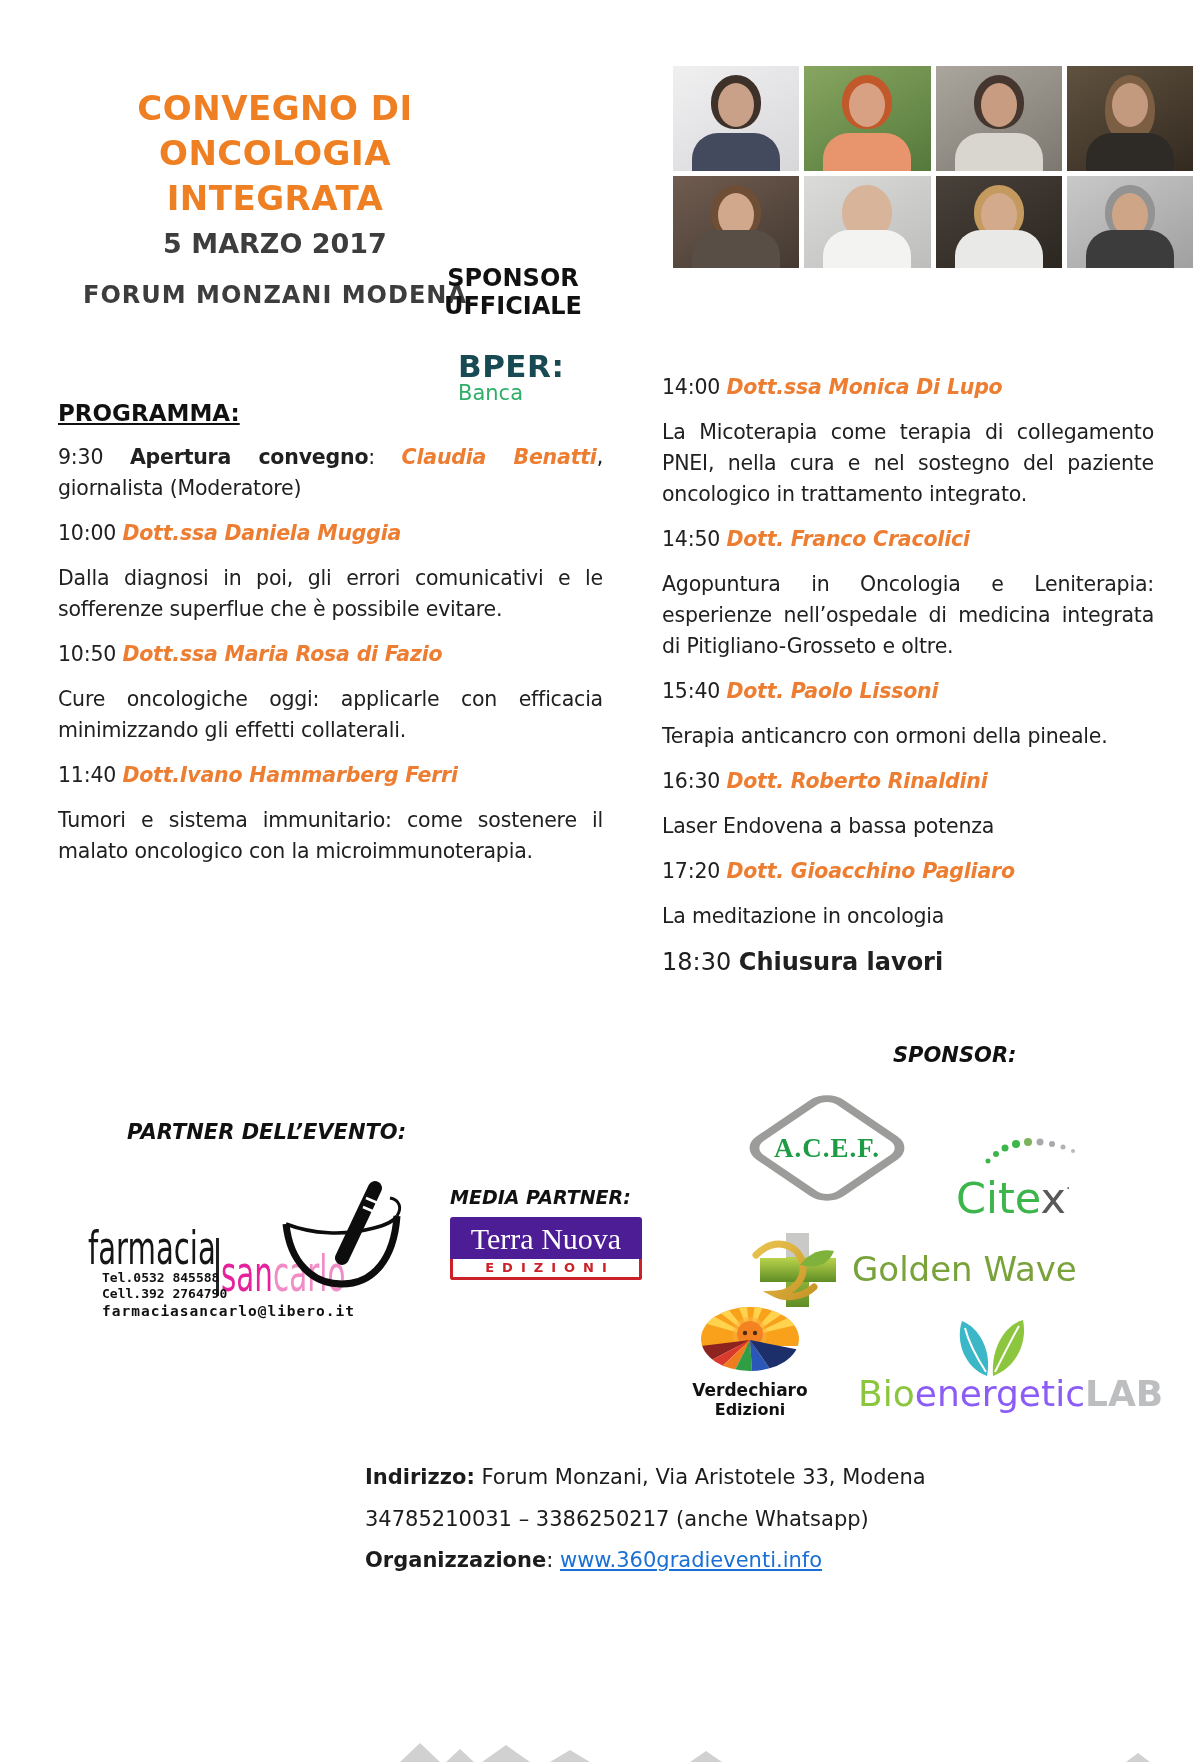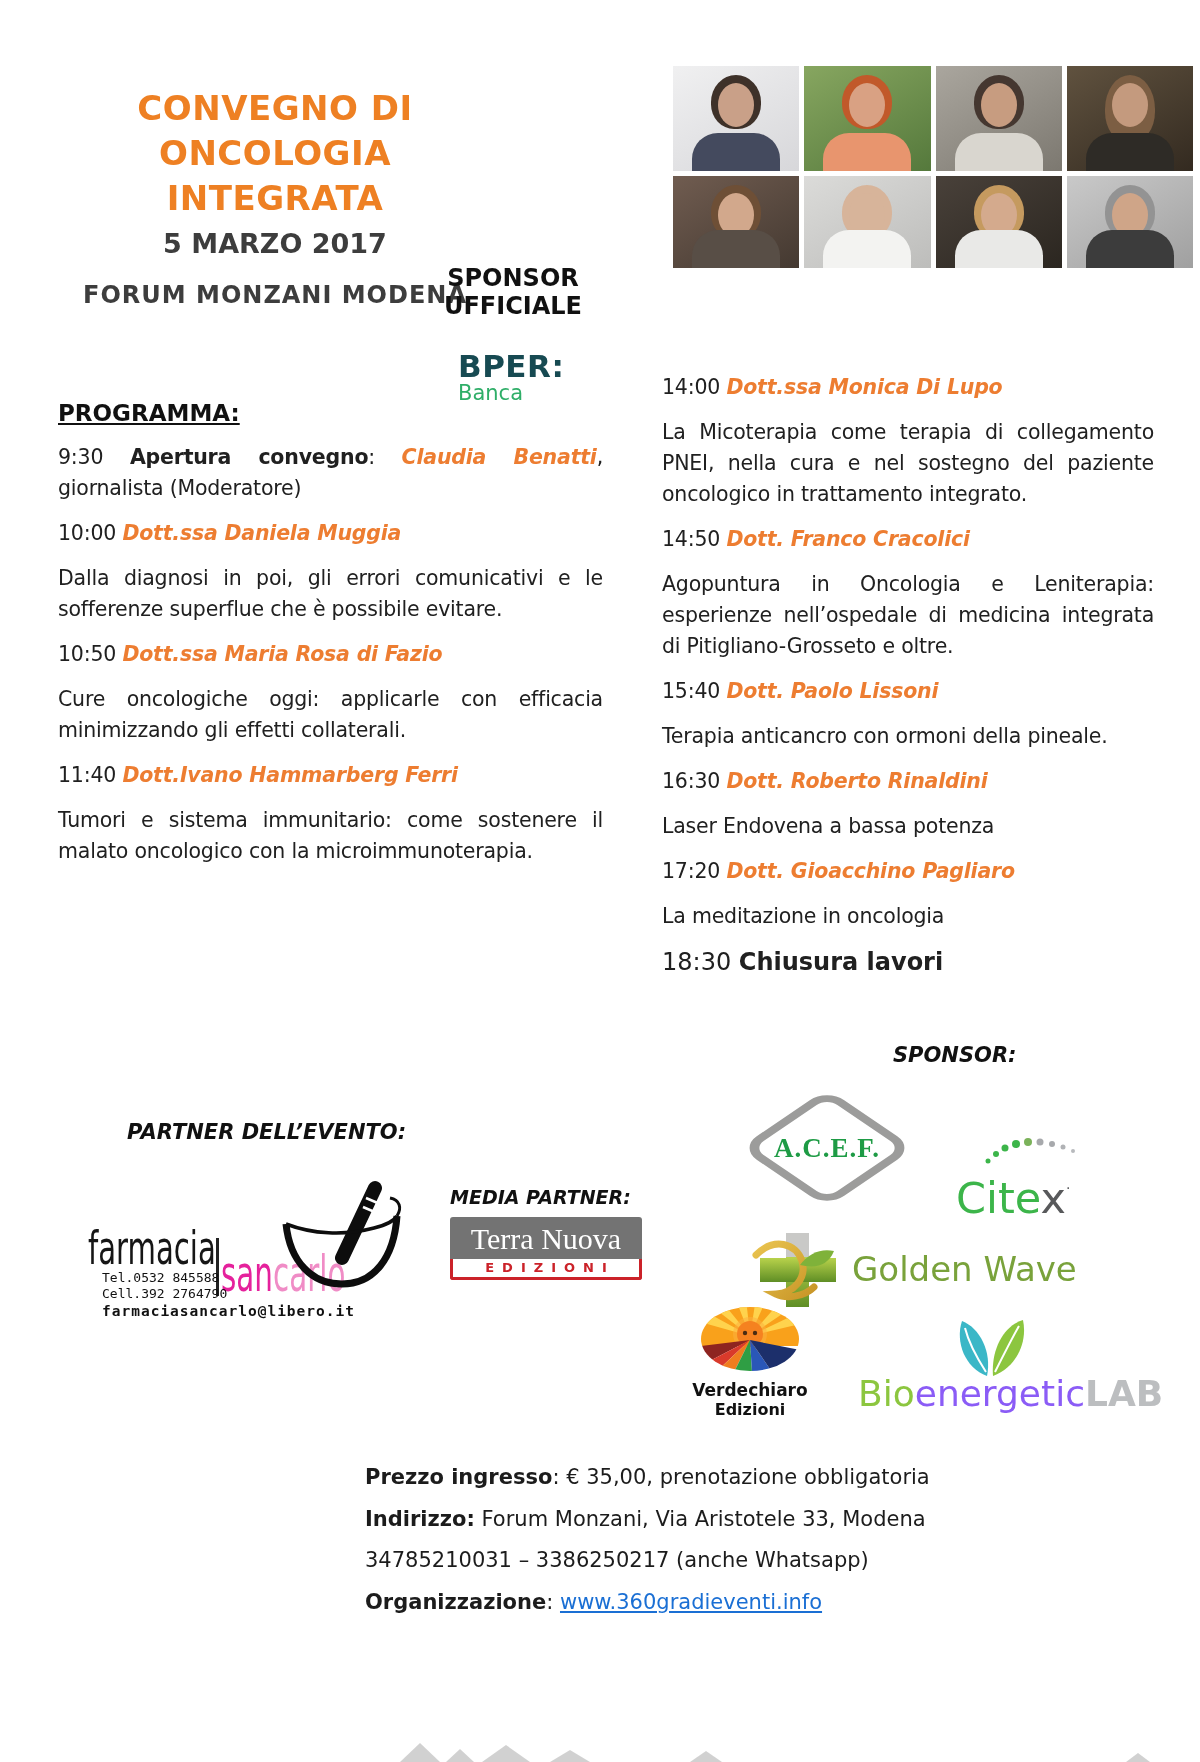--- a/index.html
+++ b/index.html
@@ -60,36 +60,36 @@
 
   
   .citex{left:956px;top:1134px;width:150px;}
   .citex-word{font-size:43px;line-height:40px;margin-top:-2px;white-space:nowrap;}
   .cg{color:#3CB54A;}.cx{color:#58595B;}
   .ctm{color:#58595B;font-size:14px;vertical-align:20px;}
 
   
   .media{left:450px;top:1186px;width:192px;}
   .media-h{font-size:19px;font-weight:bold;font-style:italic;color:#111;margin-bottom:9px;white-space:nowrap;}
-  .tn-main{background:#737373;color:#fff;font-family:"Liberation Serif",serif;font-size:30px;
+  .tn-main{background:#4c1d95;color:#fff;font-family:"Liberation Serif",serif;font-size:30px;
            text-align:center;height:42px;line-height:44px;border-radius:3px 3px 0 0;}
   .tn-strip{border:3px solid #CB2229;border-top:none;color:#CB2229;font-size:13px;font-weight:bold;
             letter-spacing:8px;padding-left:8px;text-align:center;height:18px;line-height:18px;
             border-radius:0 0 3px 3px;background:#fff;}
 
   
   .farmacia{left:80px;top:1180px;width:335px;height:145px;}
   .fa-word{position:absolute;left:8px;top:44px;font-size:47px;color:#161616;line-height:48px;
            transform:scaleX(.62);transform-origin:left top;}
   .fa-div{position:absolute;left:136px;top:58px;width:2.5px;height:58px;background:#222;}
   .fa-sc{position:absolute;left:141px;top:70px;font-size:49px;line-height:50px;
          transform:scaleX(.6);transform-origin:left top;white-space:nowrap;}
   .fa-san{color:#E5219C;}.fa-carlo{color:#F08CC6;}
   .fa-tel,.fa-cell{position:absolute;left:22px;font-family:"DejaVu Sans Mono","Liberation Mono",monospace;
-                   font-weight:normal;font-size:13px;color:#111;white-space:nowrap;}
+                   font-weight:bold;font-size:13px;color:#111;white-space:nowrap;}
   .fa-tel{top:90px;}.fa-cell{top:106px;}
   .fa-email{position:absolute;left:22px;top:123px;font-family:"DejaVu Sans Mono","Liberation Mono",monospace;
             font-weight:bold;font-size:14.5px;letter-spacing:1px;color:#111;white-space:nowrap;}
   .fa-mortar{position:absolute;left:198px;top:0;}
 
   
   .gw{left:752px;top:1231px;width:300px;height:82px;}
   .gw-text{position:absolute;left:100px;top:18px;font-size:34px;color:#79A23B;white-space:nowrap;}
 
   
@@ -313,21 +313,20 @@
     <svg class="bio-leaves" width="78" height="58" viewBox="0 0 78 58">
       <path d="M34,58 C 12,50 2,24 9,3 C 27,10 39,34 34,58 Z" fill="#3BB7C7"></path>
       <path d="M40,58 C 38,32 50,8 70,2 C 75,26 62,50 40,58 Z" fill="#8CC63F"></path>
       <path d="M33,54 C 24,40 16,26 12,10" stroke="#ffffff" stroke-width="2" fill="none"></path>
       <path d="M42,54 C 50,38 58,22 66,8" stroke="#ffffff" stroke-width="2" fill="none"></path>
     </svg>
     <div class="bio-word"><span class="bw-bio">Bio</span><span class="bw-en">energetic</span><span class="bw-lab">LAB</span></div>
   </div>
 
   <div class="abs footer">
-    <div class="fl"><span class="b">Prezzo ingresso</span><span>: € 35,00, prenotazione obbligatoria</span></div>
     <div class="fl"><span class="b">Indirizzo:</span><span> Forum Monzani, Via Aristotele 33, Modena</span></div>
     <div class="fl">34785210031 – 3386250217 (anche Whatsapp)</div>
     <div class="fl"><span class="b">Organizzazione</span><span>: </span><a class="link">www.360gradieventi.info</a></div>
   </div>
 
   <svg class="abs marks" width="780" height="26" viewBox="0 0 780 26" opacity="0.55">
     <g fill="#ADADAD">
       <polygon points="10,26 30,7 50,26"></polygon>
       <polygon points="56,26 70,13 84,26"></polygon>
       <polygon points="92,26 116,9 140,26"></polygon>

